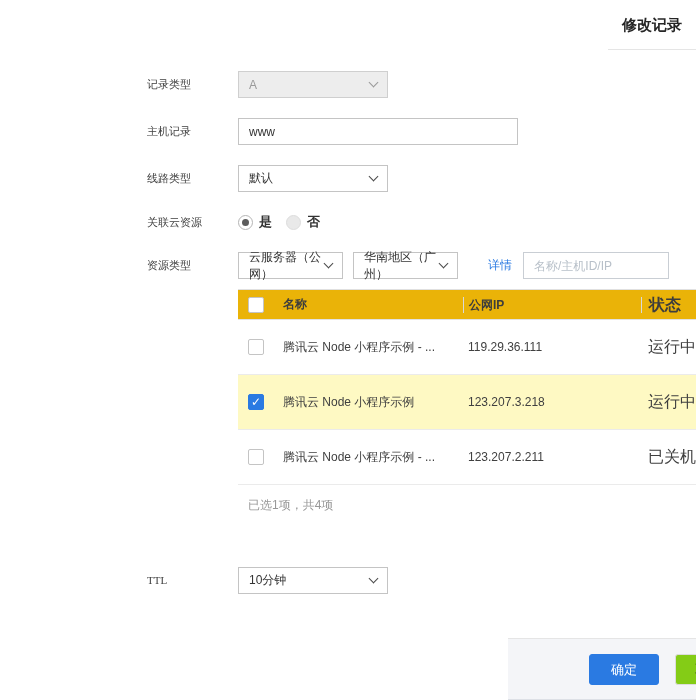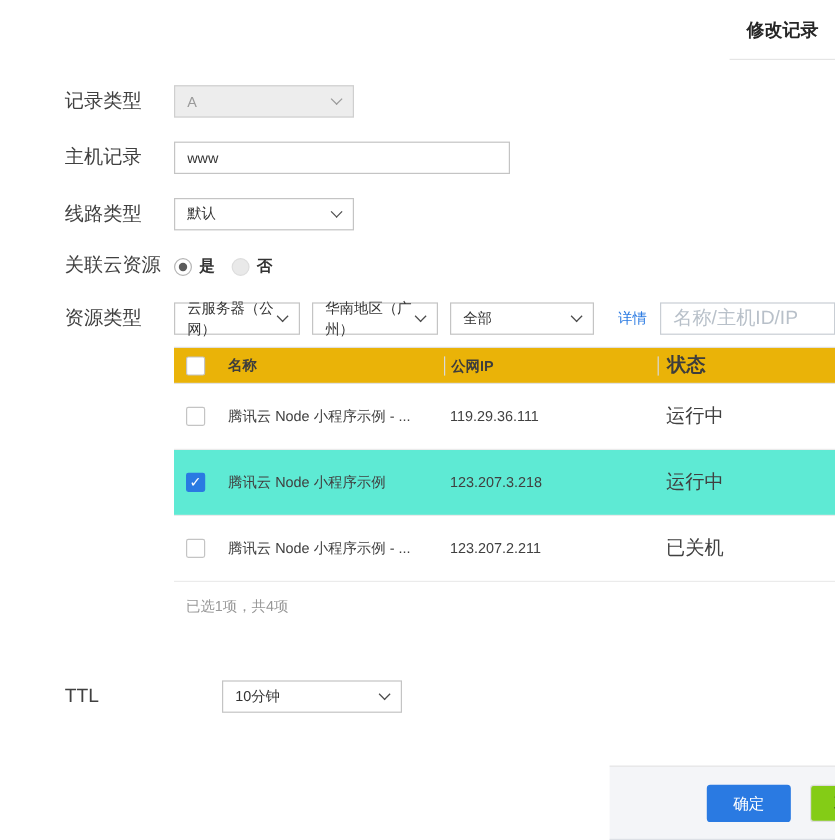--- a/index.html
+++ b/index.html
@@ -6,21 +6,21 @@
   html,body { width:696px; height:700px; background:#fff; overflow:hidden;
     font-family:"Liberation Sans","DejaVu Sans",sans-serif; }
   .dialog { width:696px; height:700px; background:#fff; display:flex; flex-direction:column;align-items:flex-end; }
 
   .dialog-header { height:50px; padding:16px 14px 0; border-bottom:1px solid #e5e5e5;
     font-size:15px; font-weight:bold; color:#262626; }
 
   .form-area { padding:21px 0 0 14px; flex:1; }
 
   .form-row { display:flex; margin-bottom:20px; }
-  .form-label { width:91px; flex:none; font-size:16px; color:#404040; line-height:27px; }
+  .form-label { width:91px; flex:none; font-size:11px; color:#404040; line-height:27px;font-family:Liberation Serif, serif; }
 
   
   .select-box { height:27px; border:1px solid #c4c4c4; background:#fff; display:flex;
     align-items:center; justify-content:space-between; padding:0 10px; font-size:12px;
     color:#333; cursor:pointer; }
   .select-box.disabled { background:#ededed; color:#9a9a9a; border-color:#cfcfcf; cursor:default; }
   .chevron { width:7px; height:7px; border-right:1.5px solid #4a4a4a; border-bottom:1.5px solid #4a4a4a;
     transform:rotate(45deg); margin-top:-4px; flex:none; }
   .select-box.disabled .chevron { border-color:#9a9a9a; }
   .w150 { width:150px; }
@@ -40,48 +40,48 @@
     background:#fff; margin-right:6px; position:relative; flex:none; }
   .radio-circle.checked::after { content:""; position:absolute; left:3px; top:3px;
     width:7px; height:7px; border-radius:50%; background:#5c5c5c; }
   .radio-circle.unchecked { background:#e9e9e9; border-color:#ddd; }
   .radio-text { font-size:13px; font-weight:600; color:#333; }
 
   
   .resource-block { flex:1; display:flex; flex-direction:column; }
   .filter-row { display:flex; align-items:center; }
   .detail-link { font-size:12px; color:#2a7ae2; margin:0 11px 0 20px; text-decoration:none; cursor:pointer; }
-  .search-input { height:27px; border:1px solid #c9ced4; padding:0 10px; font-size:16px;
+  .search-input { height:27px; border:1px solid #c9ced4; padding:0 10px; font-size:12px;
     color:#333; width:146px; font-family:inherit; }
   .search-input::placeholder { color:#b8c0c9; }
 
   
   .res-table { margin-top:10px; border-top:1px solid #e0e0e0; }
   .t-row { display:flex; align-items:center; }
   .t-header { height:30px; background:#eab308; border-bottom:1px solid #e2e2e2; }
   .t-body-row { height:55px; border-bottom:1px solid #ebebeb; background:#fff; }
-  .t-body-row.highlighted { background:#5eead4; }
+  .t-body-row.highlighted { background:#fef9c3; }
   .cell-check { width:35px; flex:none; padding-left:10px; display:flex; align-items:center; }
   .cell-name { width:190px; flex:none; padding-left:10px; font-size:12px; color:#404040;
     white-space:nowrap; overflow:hidden; }
   .cell-ip { width:178px; flex:none; padding-left:5px; font-size:12px; color:#404040; }
   .cell-status { flex:1; padding-left:7px; font-size:16px; color:#404040; }
   .t-header .cell-name, .t-header .cell-ip, .t-header .cell-status { font-weight:bold; color:#3d3d3d; }
   .t-header .cell-ip, .t-header .cell-status { border-left:1px solid #d9d9d9; height:16px;
     line-height:16px; }
 
   .checkbox { width:16px; height:16px; border:1px solid #c4c4c4; border-radius:2px;
     background:#fff; cursor:pointer; flex:none; position:relative; }
   .checkbox.checked { background:#2a7ae2; border-color:#2a7ae2; }
   .checkbox.checked::after { content:"✓"; position:absolute; left:0; top:0; width:100%; height:100%;
     color:#fff; font-size:12px; font-weight:bold; display:flex; align-items:center; justify-content:center; }
 
   .table-summary { font-size:12px; color:#979797; margin:13px 0 0 10px; line-height:15px; }
 
-  .ttl-row { margin-top:54px;gap:40px; }
+  .ttl-row { margin-top:54px; }
 
   
   .dialog-footer { height:62px; flex:none; border-top:1px solid #e5e5e5; border-bottom:1px solid #dde0e6;
     background:#f4f5f8; display:flex; justify-content:center; align-items:flex-start; padding-top:15px; }
   .footer-buttons { display:flex; transform:translateX(45px);padding-left:36px; }
   .btn { height:31px; font-size:13px; border-radius:3px; cursor:pointer; font-family:inherit;
     display:flex; align-items:center; justify-content:center; }
   .btn-primary { width:70px; background:#2a7ae2; color:#fff; border:1px solid #2a7ae2; }
   .btn-secondary { width:66px; background:#84cc16; color:#333; border:1px solid #dcdcdc; margin-left:16px; }
 </style>
@@ -135,24 +135,20 @@
 
         <div class="filter-row">
           <div class="select-box w125">
             <span>云服务器（公网）</span>
             <span class="chevron"></span>
           </div>
           <div class="select-box w125">
             <span>华南地区（广州）</span>
             <span class="chevron"></span>
           </div>
-          <div class="select-box w120">
-            <span>全部</span>
-            <span class="chevron"></span>
-          </div>
           <a class="detail-link">详情</a>
           <input class="search-input" type="text" placeholder="名称/主机ID/IP" style="">
         </div>
 
         <div class="res-table">
           <div class="t-row t-header">
             <div class="cell-check">
               <span class="checkbox"></span>
             </div>
             <div class="cell-name">名称</div>

